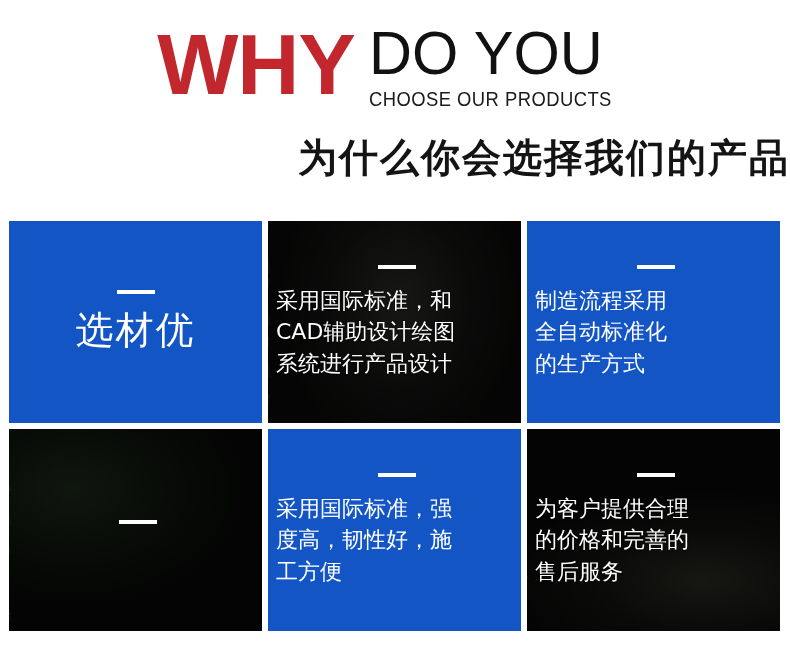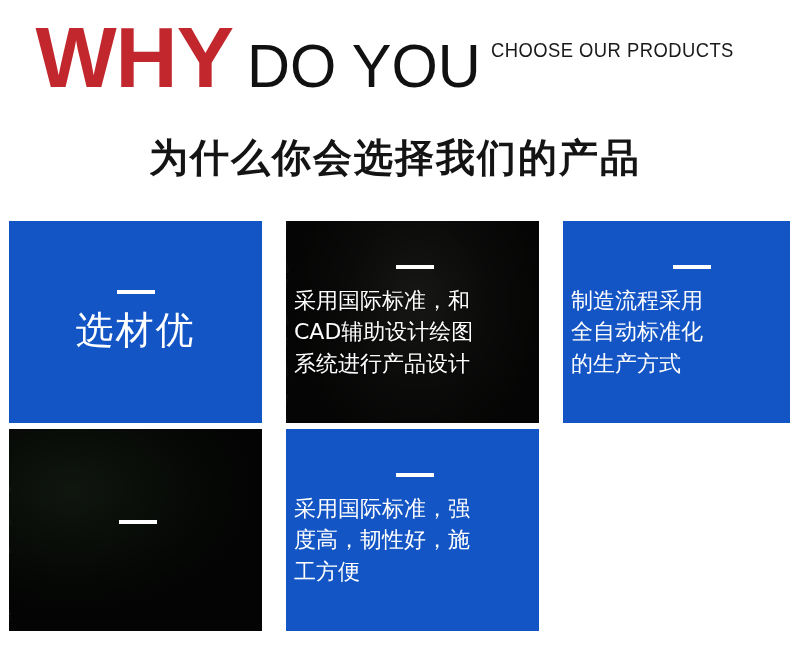--- a/index.html
+++ b/index.html
@@ -12,31 +12,31 @@
   .page{position:relative;width:790px;height:665px;}
 
   
   .header{
     position:relative;
     width:790px;height:200px;
     box-sizing:border-box;
   }
   .title-row{
     position:absolute;left:0;top:18px;width:790px;
-    display:flex;align-items:flex-end;justify-content:center;
+    display:flex;align-items:center;justify-content:center;
   }
   .title-why{
     font-size:86px;line-height:0.92;
     font-weight:bold;
     color:#C1272D;
     letter-spacing:-1px;
     font-family:"Liberation Sans","DejaVu Sans",sans-serif;
   }
   .title-right{
-    display:flex;align-items:flex-start;
+    display:flex;flex-direction:column;align-items:flex-start;
     margin-left:14px;padding-top:4px;
   }
   .title-do-you{
     font-size:62px;line-height:1.0;
     color:#111111;
     font-weight:normal;
     letter-spacing:0px;
     transform:scaleX(0.96);
     transform-origin:left center;
     font-family:"Liberation Sans","DejaVu Sans",sans-serif;
@@ -46,36 +46,36 @@
     color:#1a1a1a;
     letter-spacing:0.5px;
     margin-top:4px;
     transform:scaleX(0.92);
     transform-origin:left center;
     white-space:nowrap;
     font-family:"Liberation Sans","DejaVu Sans",sans-serif;
   }
   .subtitle-cn{
     position:absolute;left:0;top:131px;width:790px;
-    text-align:center;
+    text-align:right;
     font-size:39px;
     font-weight:bold;
     color:#141414;
     letter-spacing:2px;
     font-family:"DejaVu Sans","Liberation Sans",sans-serif;
   }
 
   
   .grid{
     position:absolute;left:9px;top:221px;
     width:781px;height:416px;
     display:grid;
     grid-template-columns:253px 253px 253px;
     grid-template-rows:202px 202px;
-    gap:6px 24px;
+    gap:6px 6px;
   }
   .card{
     position:relative;
     overflow:hidden;
     display:flex;
     flex-direction:column;
     justify-content:center;
     box-sizing:border-box;
     padding:0 14px 0 8px;
   }
@@ -211,15 +211,25 @@
 
     <div class="card blue">
       <div class="card-inner">
         <div class="dash indent"></div>
         <div class="card-text">采用国际标准，强
 度高，韧性好，施
 工方便</div>
       </div>
     </div>
 
+    <div class="card photo photo-c">
+      <div class="photo-bg"></div>
+      <div class="photo-scrim"></div>
+      <div class="card-inner">
+        <div class="dash indent"></div>
+        <div class="card-text">为客户提供合理
+的价格和完善的
+售后服务</div>
+      </div>
+    </div>
 
   </div>
 </div>
 
 </body></html>

